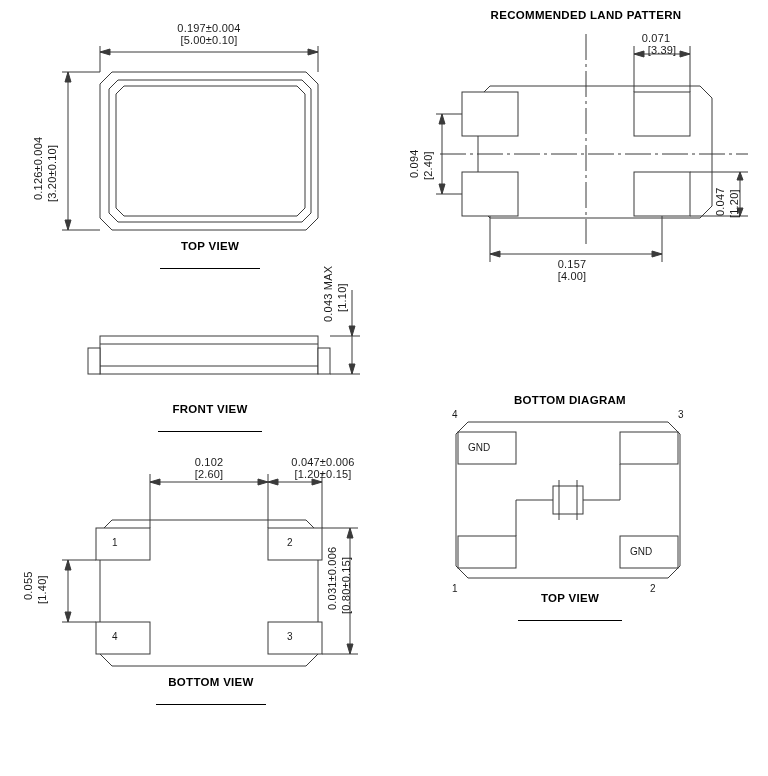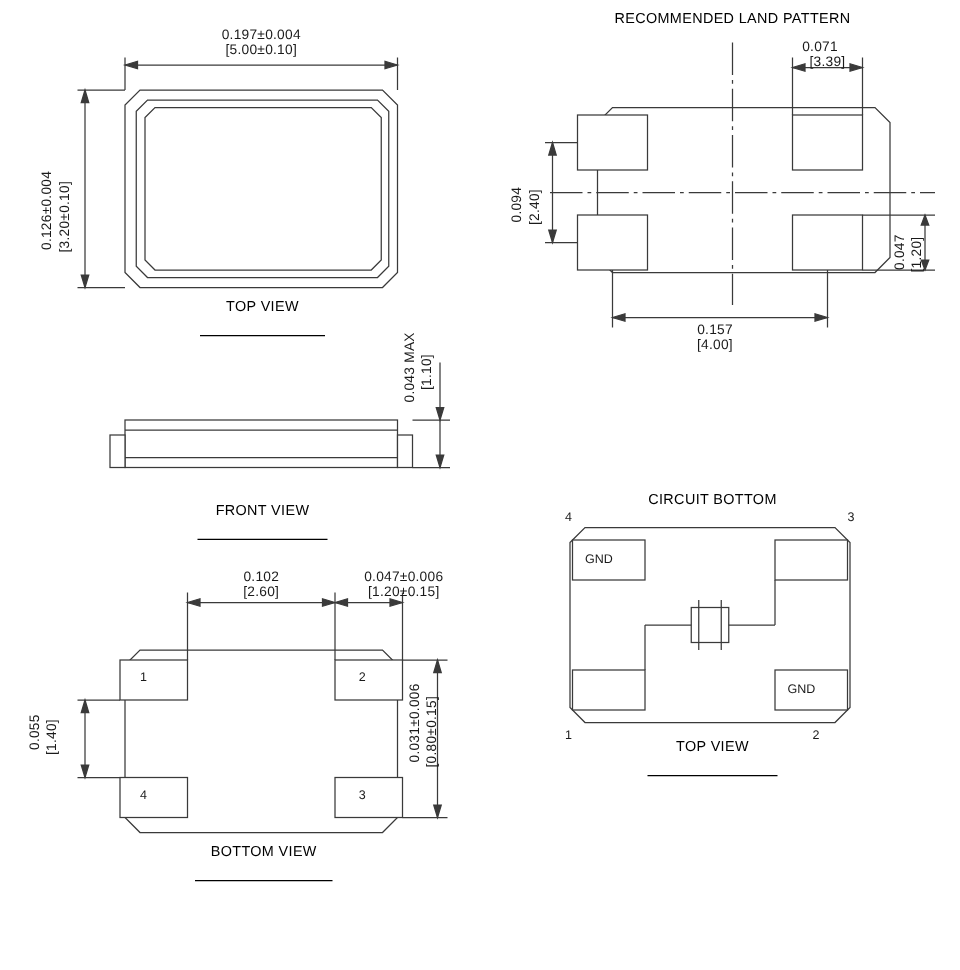--- a/index.html
+++ b/index.html
@@ -30,21 +30,21 @@
   .lbl {
     position: absolute;
     font-size: 11px;
     line-height: 12px;
     white-space: pre;
     color: #1a1a1a;
     letter-spacing: 0.2px;
   }
   .lbl.center { text-align: center; }
   .title {
-    font-weight: normal;
+    font-weight: bold;
     font-size: 11.5px;
     letter-spacing: 0.3px;
     color: #000;
   }
   .underline {
     border-bottom: 1.3px solid #000;
     padding-bottom: 16px;
   }
   .rot {
     transform-origin: 0 0;
@@ -265,21 +265,21 @@
 
   <div class="lbl rot" style="left:408px; top:178px; transform: rotate(-90deg);">0.094</div>
   <div class="lbl rot" style="left:422px; top:180px; transform: rotate(-90deg);">[2.40]</div>
 
   <div class="lbl rot" style="left:714px; top:216px; transform: rotate(-90deg);">0.047</div>
   <div class="lbl rot" style="left:728px; top:218px; transform: rotate(-90deg);">[1.20]</div>
 
   <div class="lbl center" style="left:540px; top:258px; width:64px;">0.157</div>
   <div class="lbl center" style="left:540px; top:270px; width:64px;">[4.00]</div>
 
-  <div class="lbl center title" style="left:496px; top:394px; width:148px;">CIRCUIT BOTTOM</div>
+  <div class="lbl center title" style="left:496px; top:394px; width:148px;">BOTTOM DIAGRAM</div>
 
   <div class="pin" style="left:452px; top:409px;">4</div>
   <div class="pin" style="left:678px; top:409px;">3</div>
   <div class="pin" style="left:452px; top:583px;">1</div>
   <div class="pin" style="left:650px; top:583px;">2</div>
 
   <div class="padlbl" style="left:468px; top:442px;">GND</div>
   <div class="padlbl" style="left:630px; top:546px;">GND</div>
 
   <div class="lbl center title underline" style="left:518px; top:592px; width:104px;">TOP VIEW</div>

